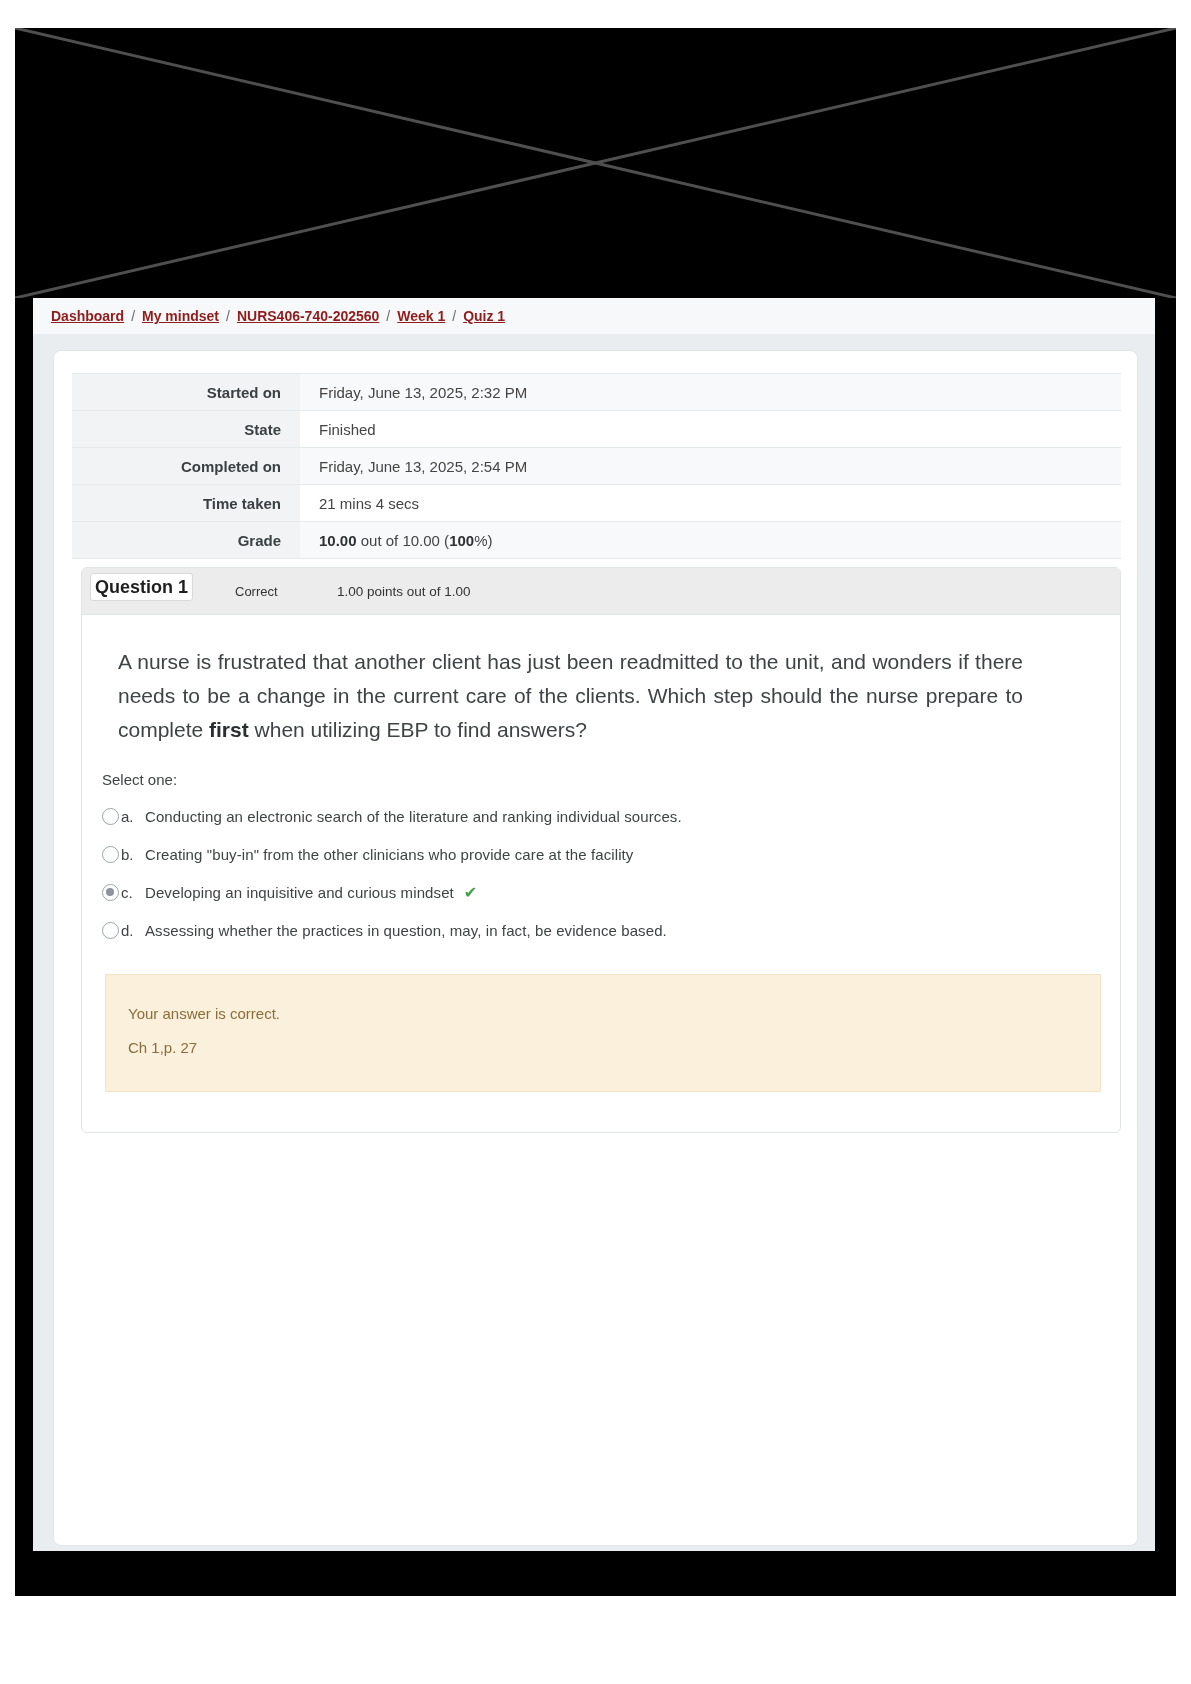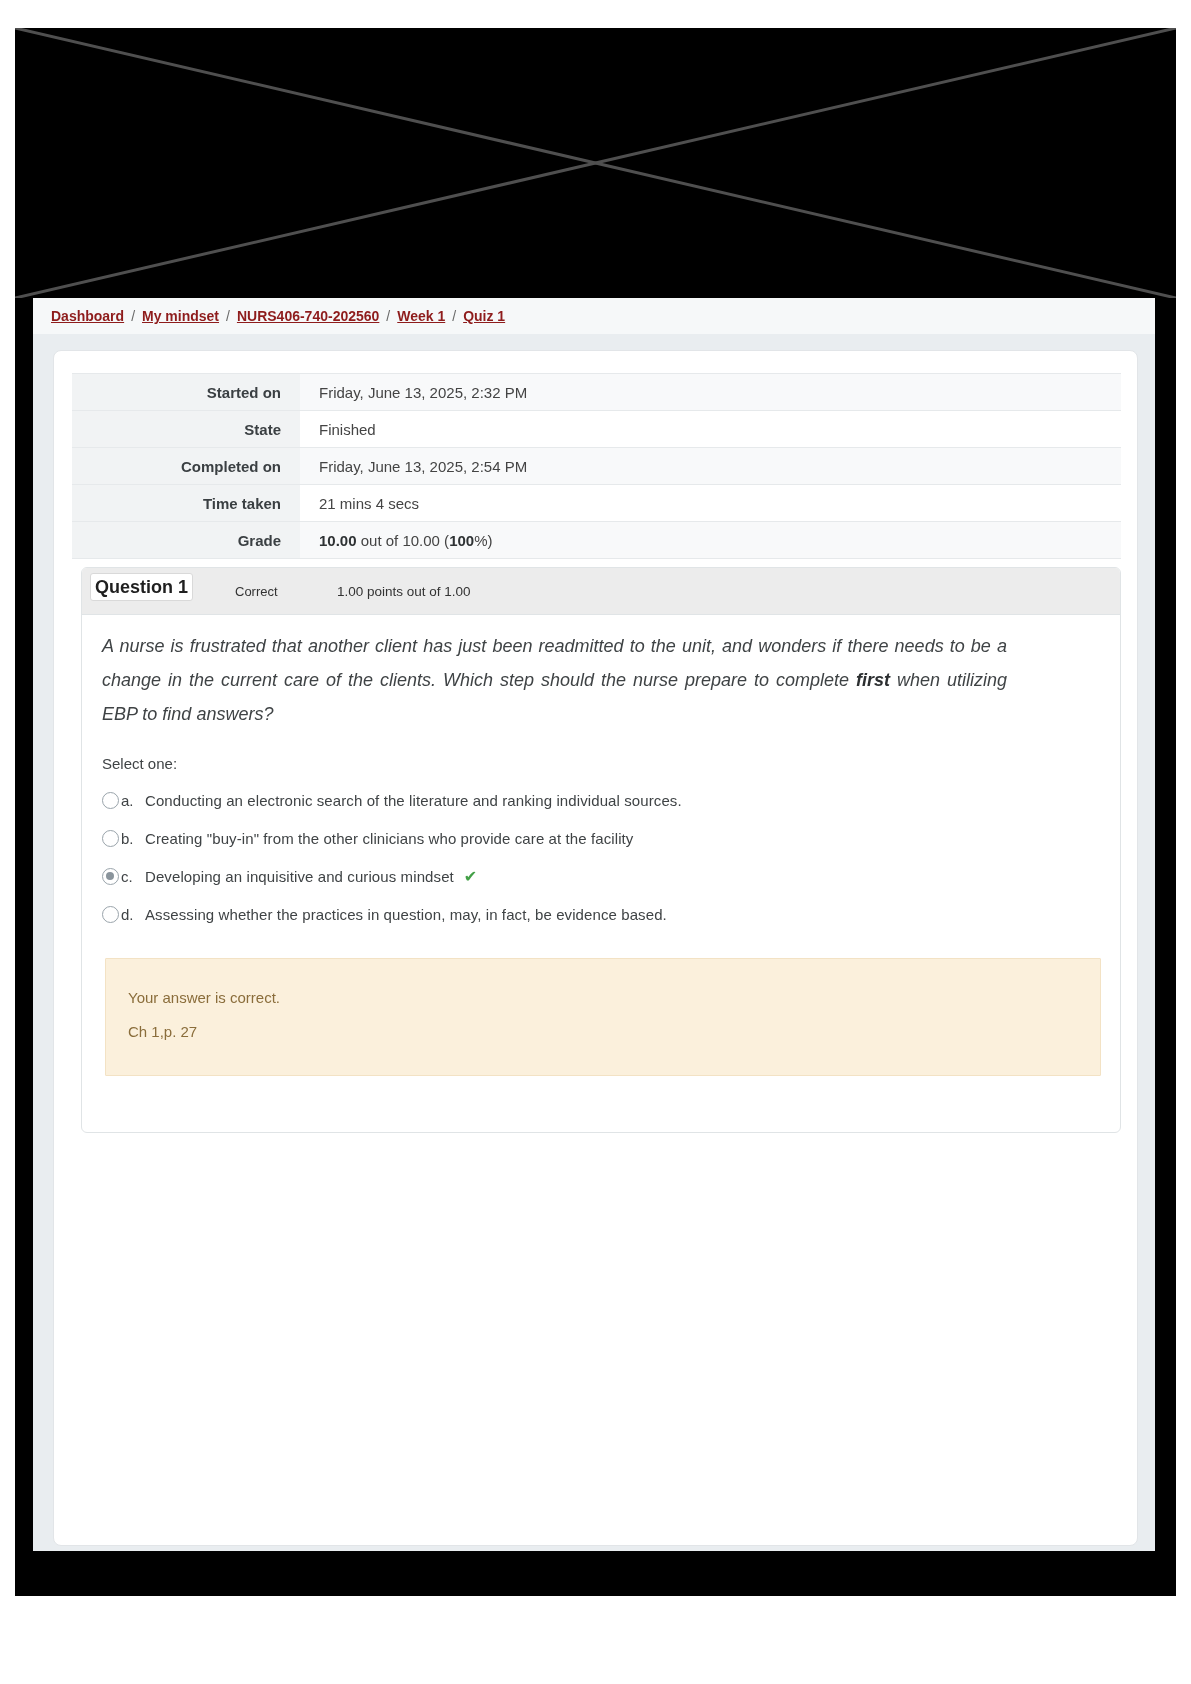--- a/index.html
+++ b/index.html
@@ -38,21 +38,21 @@
         border:1px solid #e0e4e6;border-radius:6px;box-sizing:border-box;}
   .qhead{height:46px;background:#ececec;border-bottom:1px solid #e0e4e6;border-radius:5px 5px 0 0;
          display:flex;align-items:center;position:relative;}
   .qtab{position:absolute;left:8px;top:5px;height:28px;padding:0 4px;background:#ffffff;
         border:1px solid #d9d9d9;border-radius:3px;display:flex;align-items:center;
         font-size:18px;font-weight:bold;color:#1f1f1f;box-sizing:border-box;}
   .qstate{position:absolute;left:153px;font-size:13px;color:#333;}
   .qpoints{position:absolute;left:255px;font-size:13.5px;color:#333;}
 
   .qbody{padding:14px 20px 0 20px;}
-  .qtext{width:905px;font-size:18px;line-height:34px;color:#3f4345;text-align:justify;margin:0;font-style:italic;}
+  .qtext{width:905px;font-size:21px;line-height:34px;color:#3f4345;text-align:justify;margin:16px;}
   .qtext b{font-weight:bold;color:#2c2f31;}
   .selectone{margin-top:24px;font-size:15px;color:#3f4345;}
 
   .opts{margin-top:16px;}
   .opt{display:flex;align-items:center;height:24px;margin-bottom:14px;font-size:15px;color:#3f4345;}
   .radio{width:17px;height:17px;border:1.6px solid #9aa4ab;border-radius:50%;background:#fff;
          box-sizing:border-box;flex:0 0 auto;position:relative;}
   .opt.selected .radio::after{content:"";position:absolute;left:3px;top:3px;width:8px;height:8px;
          border-radius:50%;background:#8a949c;}
   .letter{width:24px;margin-left:2px;flex:0 0 auto;}

